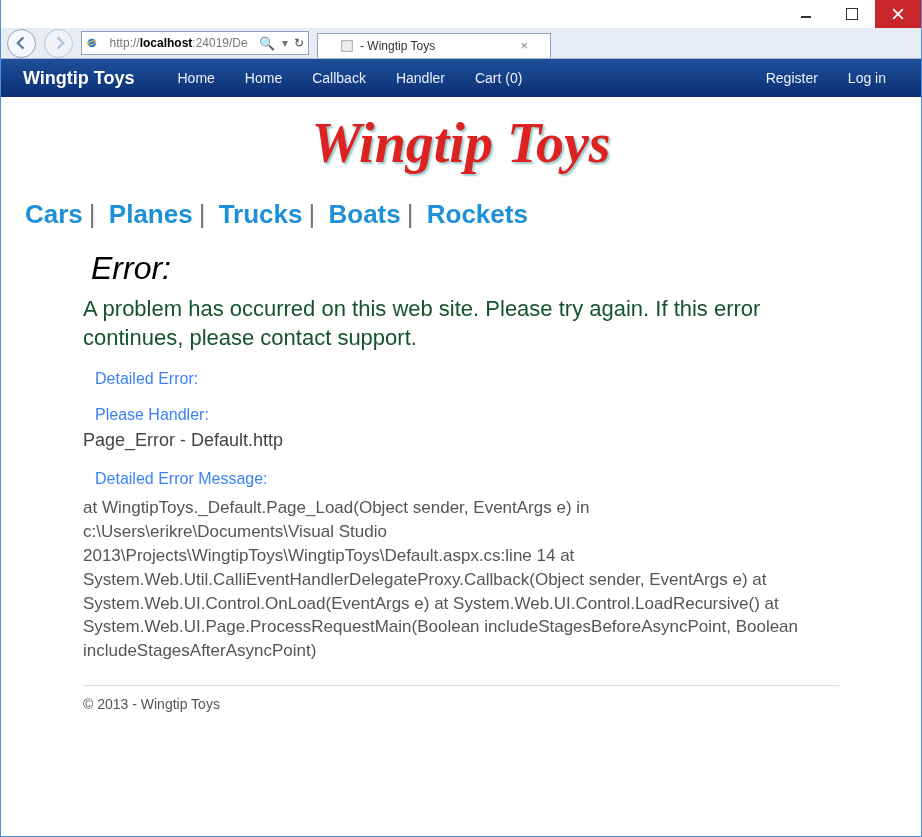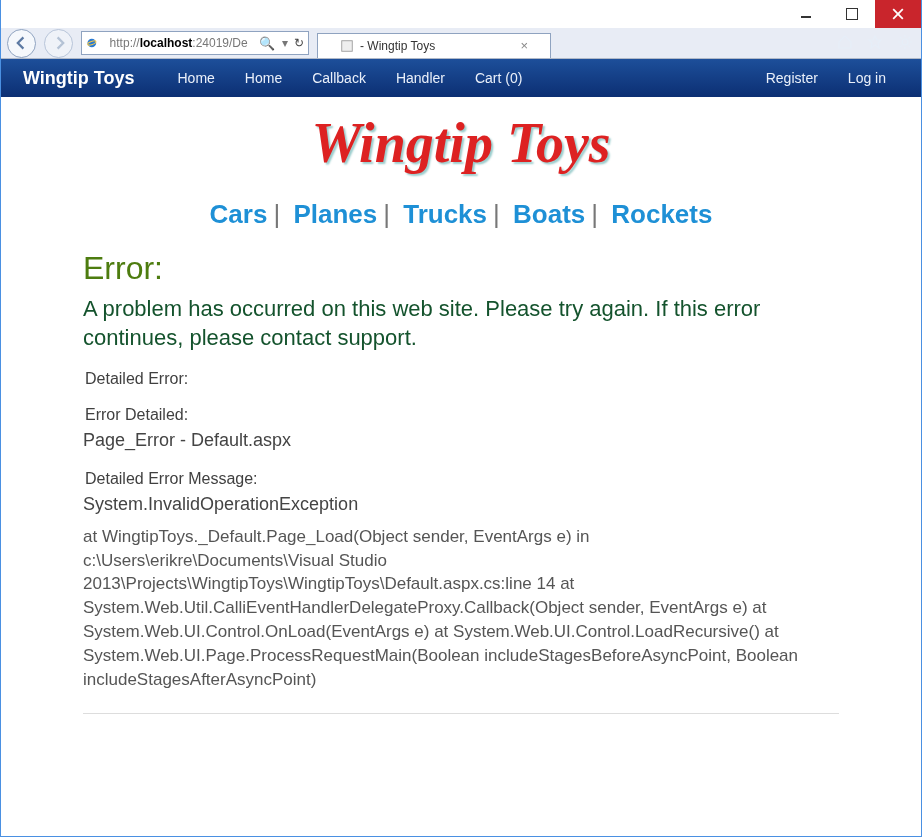--- a/index.html
+++ b/index.html
@@ -28,27 +28,27 @@
   .cmd-right svg{width:16px;height:16px;fill:#e6eef8;}
   
   .sitenav { background:linear-gradient(#1d4f9a,#0c2f73); height:38px; display:flex; align-items:center; padding:0 20px 0 18px; font-size:14px;}
   .sitenav .brand{ color:#fff; font-weight:bold; font-size:18px; margin-left:4px; margin-right:28px;}
   .sitenav a{ color:#eaf0fa; text-decoration:none; margin:0 15px; font-size:14px;}
   .sitenav .spacer{flex:1;}
   
   .page { padding:4px 22px 20px 22px; }
   .logo-wrap{ text-align:center; margin-top:10px;}
   .logo{ font-family:"Brush Script MT","Segoe Script",cursive; font-weight:bold; font-style:italic; font-size:56px; color:#d22; text-shadow:2px 2px 2px #9cc;}
-  .cats{ text-align:center; margin-top:24px; font-size:26px; font-weight:bold;}
+  .cats{ margin-top:24px; font-size:26px; font-weight:bold;}
   .cats a{ color:#1e90d6; text-decoration:none; margin:0 2px;}
   .cats .sep{ color:#777; font-weight:normal; margin:0 4px;}
   .content{ margin:20px 60px 0 60px; color:#444;}
-  h2.err-title{ color:#4d7c0f; font-weight:normal; font-size:32px; margin:14px 0 8px 0;}
+  h2.err-title{ color:#000000; font-weight:normal; font-size:32px; margin:14px 0 8px 8px;font-style:italic;}
   .err-main{ color:#14532d; font-size:22px; line-height:1.3; margin:6px 0 18px 0;}
-  .sect-label{ color:#404040; font-size:16px; margin:18px 0 4px 2px;}
+  .sect-label{ color:#3b82f6; font-size:16px; margin:18px 0 4px 12px;}
   .sect-text{ color:#444; font-size:18px; margin:2px 0 8px 0; line-height:1.35;}
   .stack{ color:#555; font-size:17px; line-height:1.4; margin-top:8px; word-break:break-word;}
   hr{ border:none; border-top:1px solid #ddd; margin:22px 0 10px 0;}
   .footer{ color:#555; font-size:14px; margin-left:60px;}
 </style>
 </head>
 <body>
 
 <div class="window">
 
@@ -135,25 +135,25 @@
       <a>Boats</a><span class="sep">|</span>
       <a>Rockets</a>
     </div>
 
     <div class="content">
       <h2 class="err-title">Error:</h2>
       <div class="err-main">A problem has occurred on this web site. Please try again. If this error continues, please contact support.</div>
 
       <div class="sect-label">Detailed Error:</div>
 
-      <div class="sect-label">Error Detailed:</div>
-      <div class="sect-text">Page_Error - Default.aspx</div>
+      <div class="sect-label">Please Handler:</div>
+      <div class="sect-text">Page_Error - Default.http</div>
 
       <div class="sect-label">Detailed Error Message:</div>
-      <div class="sect-text">System.InvalidOperationException</div>
 
       <div class="stack">at WingtipToys._Default.Page_Load(Object sender, EventArgs e) in c:\Users\erikre\Documents\Visual Studio 2013\Projects\WingtipToys\WingtipToys\Default.aspx.cs:line 14 at System.Web.Util.CalliEventHandlerDelegateProxy.Callback(Object sender, EventArgs e) at System.Web.UI.Control.OnLoad(EventArgs e) at System.Web.UI.Control.LoadRecursive() at System.Web.UI.Page.ProcessRequestMain(Boolean includeStagesBeforeAsyncPoint, Boolean includeStagesAfterAsyncPoint)</div>
 
       <hr>
     </div>
+    <div class="footer">© 2013 - Wingtip Toys</div>
   </div>
 
 </div>
 
 </body></html>

